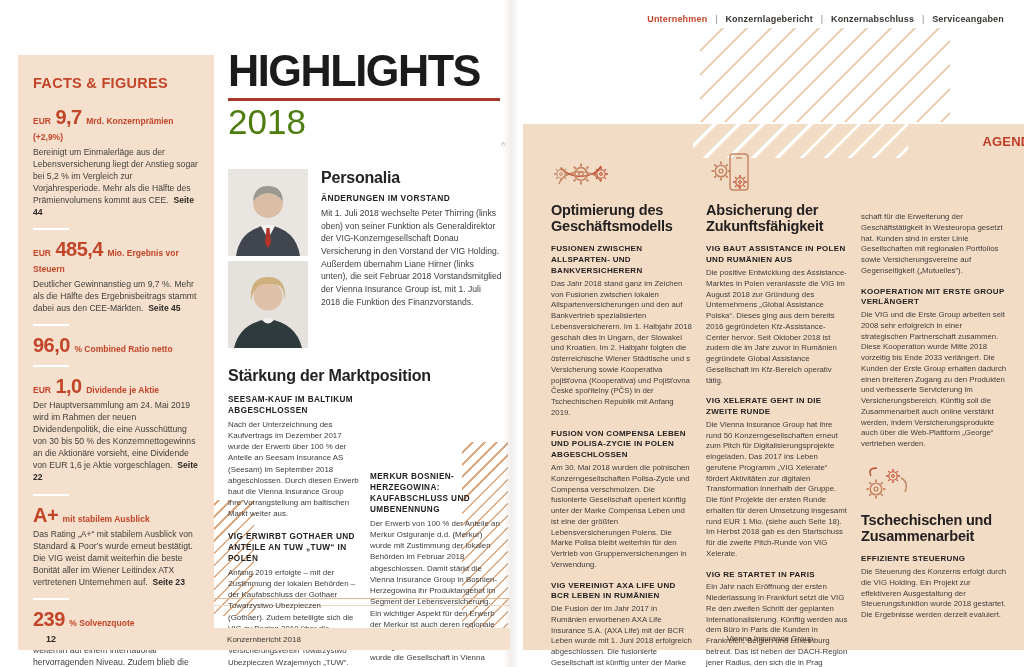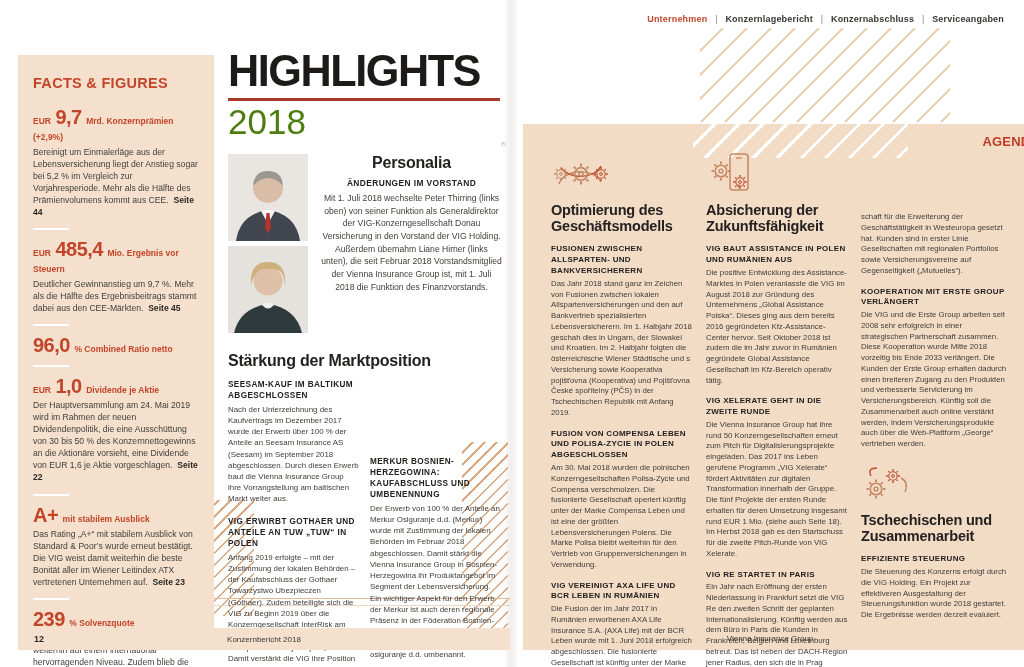--- a/index.html
+++ b/index.html
@@ -29,21 +29,21 @@
   .fact-unit{font-size:8.5px;font-weight:bold;}
   .fact-body{font-size:8.6px;line-height:1.4;color:#42403d;}
   .fact-ref{font-weight:bold;color:#2d2a27;}
   .fact-div{width:36px;border:0;border-top:2px solid #ffffff;margin:10px 0 9px 0;}
   
   .main-left{position:absolute;left:228px;top:50px;width:274px;}
   .h1{font-size:45px;font-weight:bold;color:#1d1b1a;letter-spacing:-1.5px;
       transform:scaleX(.96);transform-origin:left;line-height:.95;}
   .h1-rule{width:272px;height:3px;background:var(--accent-dark);margin:5px 0 3px 0;}
   .h1-year{font-size:35px;font-weight:normal;color:#4d7c0f;letter-spacing:0;line-height:1.05;}
-  .person-row{display:flex;margin-top:13px;text-align:center;}
+  .person-row{display:flex;margin-top:28px;}
   .photos{width:80px;}
   .photo{width:80px;height:87px;margin-bottom:5px;background:#e7e4e1;overflow:hidden;}
   .person-text{margin-left:13px;width:181px;}
   .h2{font-size:16px;font-weight:bold;color:var(--ink);letter-spacing:-.2px;margin-bottom:6px;}
   .subhead{font-size:8.4px;font-weight:bold;color:var(--ink);letter-spacing:.4px;margin-bottom:3px;line-height:1.35;}
   .para{font-size:8.6px;line-height:1.48;color:var(--body);}
   .markt{margin-top:14px;}
   .markt-cols{display:flex;margin-top:9px;}
   .mcol{width:131px;font-size:7.9px;}
   .mcol+.mcol{margin-left:11px;width:130px;}
@@ -68,21 +68,21 @@
   .stripes.white{background:repeating-linear-gradient(135deg,transparent 0 14px,#ffffff 14px 17px);}
   .stripes.tan-light{background:repeating-linear-gradient(135deg,transparent 0 15px,#ecd0b4 15px 17px);}
   .stripes.tan{background:repeating-linear-gradient(135deg,transparent 0 7px,#dcab84 7px 8.5px);}
   .swirl1{position:absolute;left:18px;top:598px;width:492px;height:1px;background:#e4ba97;}
   .swirl2{position:absolute;left:18px;top:605px;width:492px;height:1px;background:#f0d8c0;}
   
   .gutter{position:absolute;left:503px;top:0;width:16px;height:667px;
     background:linear-gradient(90deg,rgba(0,0,0,0),rgba(110,80,60,.10),rgba(0,0,0,0));}
   
   .footer-left{position:absolute;left:18px;top:628px;width:492px;height:22px;background:var(--beige);}
-  .footer-left .pageno{position:absolute;left:16px;top:6px;font-size:9px;font-weight:bold;color:#2d2a27;}
+  .footer-left .pageno{position:absolute;left:28px;top:6px;font-size:9px;font-weight:bold;color:#2d2a27;}
   .footer-left .label{position:absolute;left:50%;transform:translateX(-50%);top:7px;font-size:8px;color:#3a3632;}
   .footer-right-label{position:absolute;left:247px;bottom:7px;transform:translateX(-50%);font-size:8px;color:#3a3632;}
   .footer-right-no{position:absolute;right:20px;bottom:6px;font-size:9px;font-weight:bold;color:#2d2a27;}
 </style>
 </head>
 <body>
 
 <svg width="0" height="0" style="position:absolute">
   <defs>
     <symbol id="gear" viewBox="0 0 24 24">

